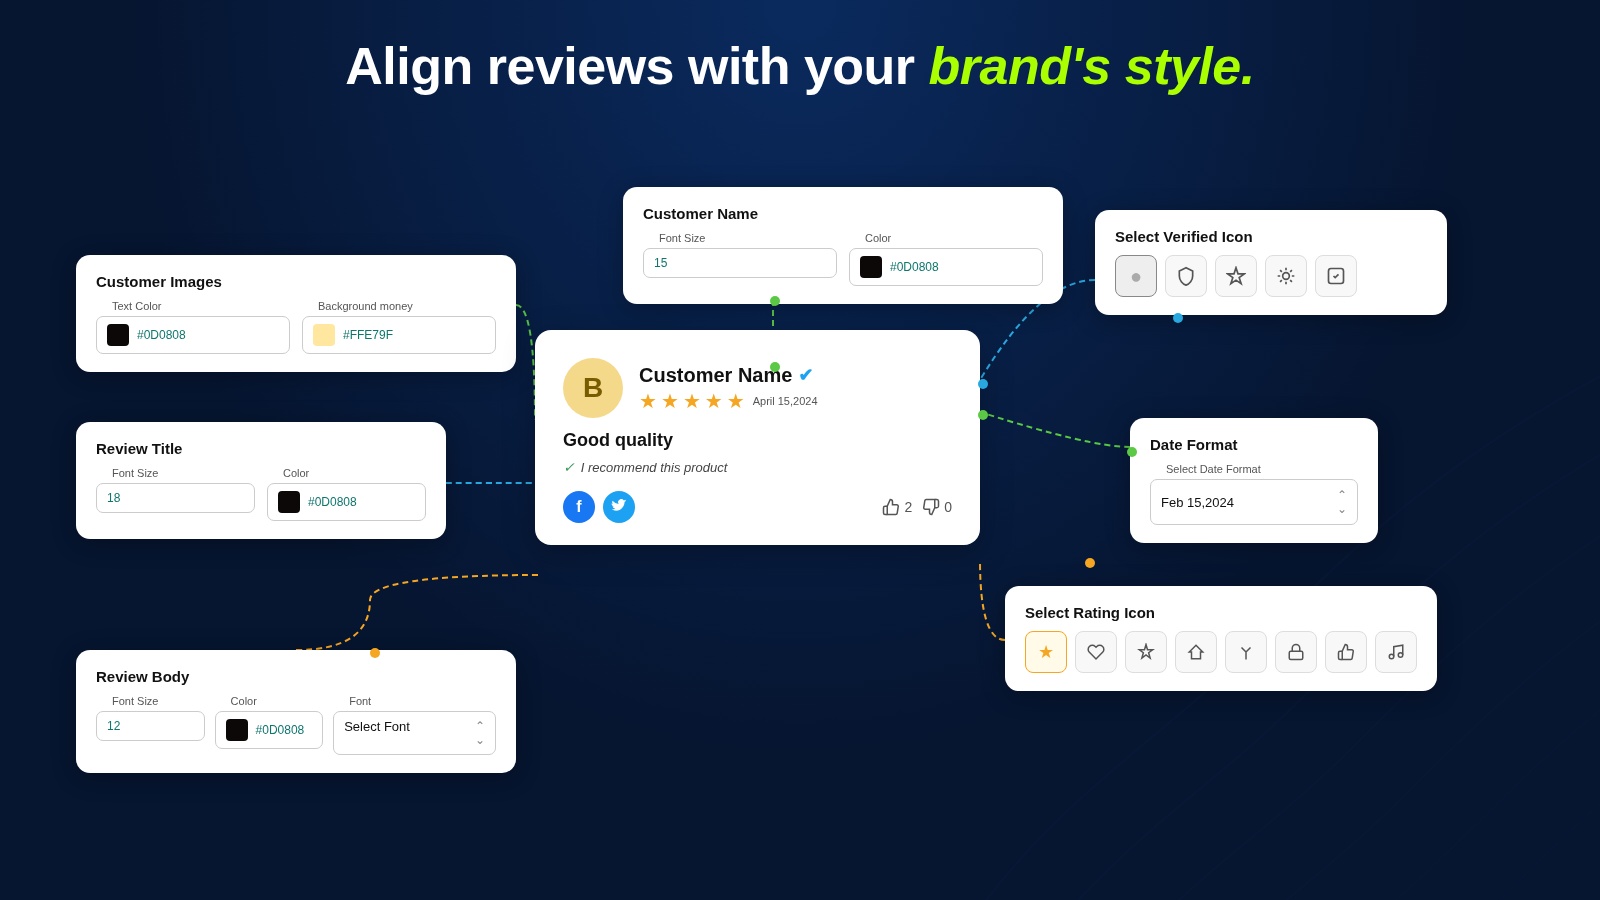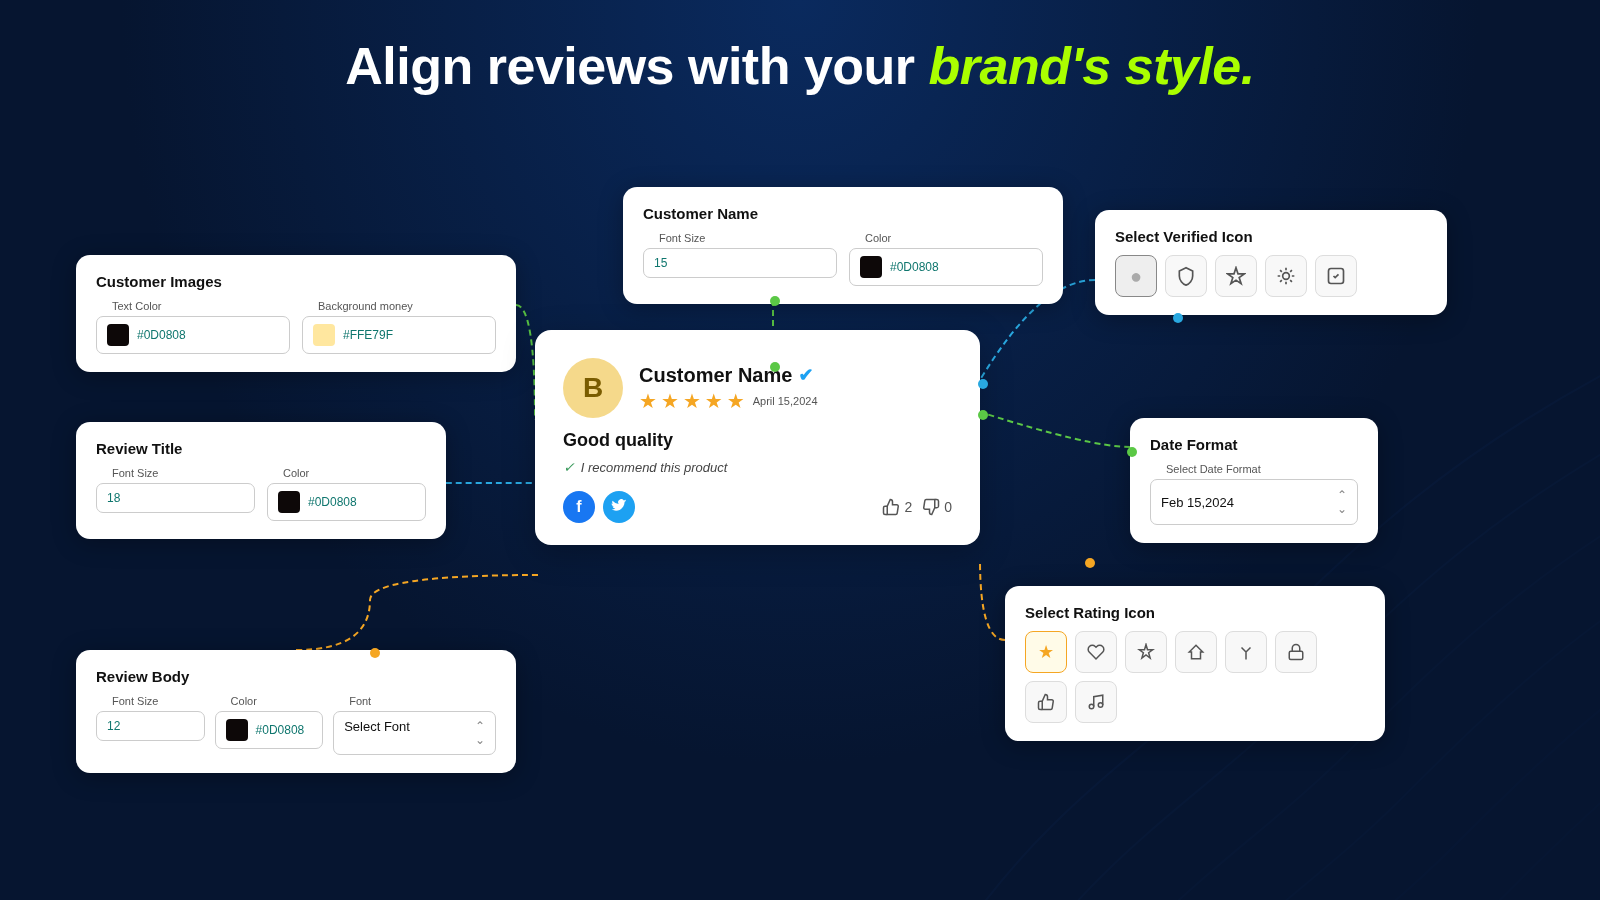--- a/index.html
+++ b/index.html
@@ -191,21 +191,21 @@
       display: flex;
       align-items: center;
       justify-content: space-between;
       background: #fff;
     }
 
     
     .panel-rating-icon {
       left: 1005px;
       top: 586px;
-      width: 380px;
+      width: 432px;
     }
 
     
     .review-card {
       position: absolute;
       left: 535px;
       top: 330px;
       width: 445px;
       background: #fff;
       border-radius: 16px;

